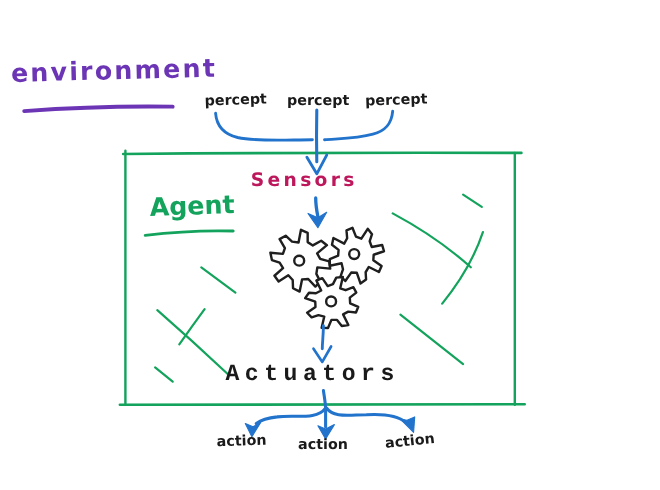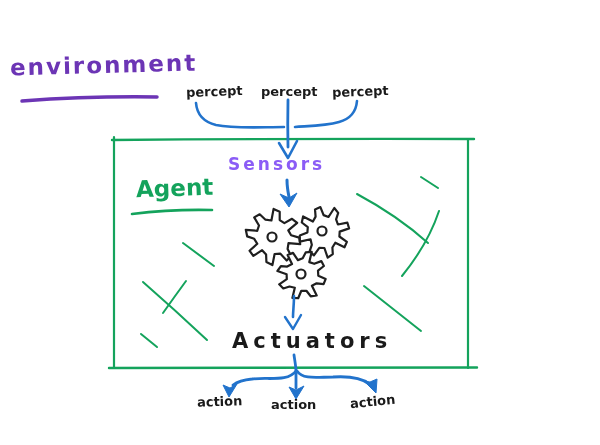--- a/index.html
+++ b/index.html
@@ -7,23 +7,23 @@
     position:relative;width:600px;height:445px;background:#ffffff;overflow:hidden;
     font-family:"DejaVu Sans", sans-serif;
   }
   svg.overlay{position:absolute;left:0;top:0;width:600px;height:445px;}
   .lbl{position:absolute;white-space:nowrap;user-select:none;}
   .env{left:10px;top:52px;font-size:23px;font-weight:600;letter-spacing:2px;color:#6c35b5;transform:rotate(-1.5deg);}
   .percept{top:84px;font-size:13px;font-weight:600;color:#1a1a1a;}
   .p1{left:186px;transform:rotate(-2deg);}
   .p2{left:261px;}
   .p3{left:332px;transform:rotate(-2deg);}
-  .sensors{left:228px;top:154px;font-size:17px;font-weight:600;letter-spacing:3px;color:#8b5cf6;}
+  .sensors{left:228px;top:154px;font-size:17px;font-weight:600;letter-spacing:3px;color:#be185d;}
   .agent{left:136px;top:175px;font-size:23px;font-weight:600;color:#14a35c;transform:rotate(-2deg);}
-  .actuators{left:232px;top:329px;font-size:21px;font-weight:600;letter-spacing:5px;color:#1a1a1a;}
+  .actuators{left:205px;top:329px;font-size:21px;font-weight:600;letter-spacing:5px;color:#1a1a1a;font-family:Liberation Mono, monospace;}
   .action{top:394px;font-size:13px;font-weight:600;color:#1a1a1a;}
   .a1{left:197px;transform:rotate(-2deg);}
   .a2{left:271px;top:397px;}
   .a3{left:350px;transform:rotate(-6deg);}
   .blue-stroke{stroke:#2273cc;fill:none;stroke-linecap:round;stroke-linejoin:round;}
   .blue-fill{fill:#2273cc;stroke:#2273cc;stroke-width:1;stroke-linejoin:round;}
   .green-stroke{stroke:#14a35c;fill:none;stroke-linecap:round;stroke-linejoin:round;}
   .purple-stroke{stroke:#6c35b5;fill:none;stroke-linecap:round;}
   .ink{stroke:#1f1f1f;fill:#ffffff;stroke-linejoin:round;stroke-linecap:round;}
 </style>

